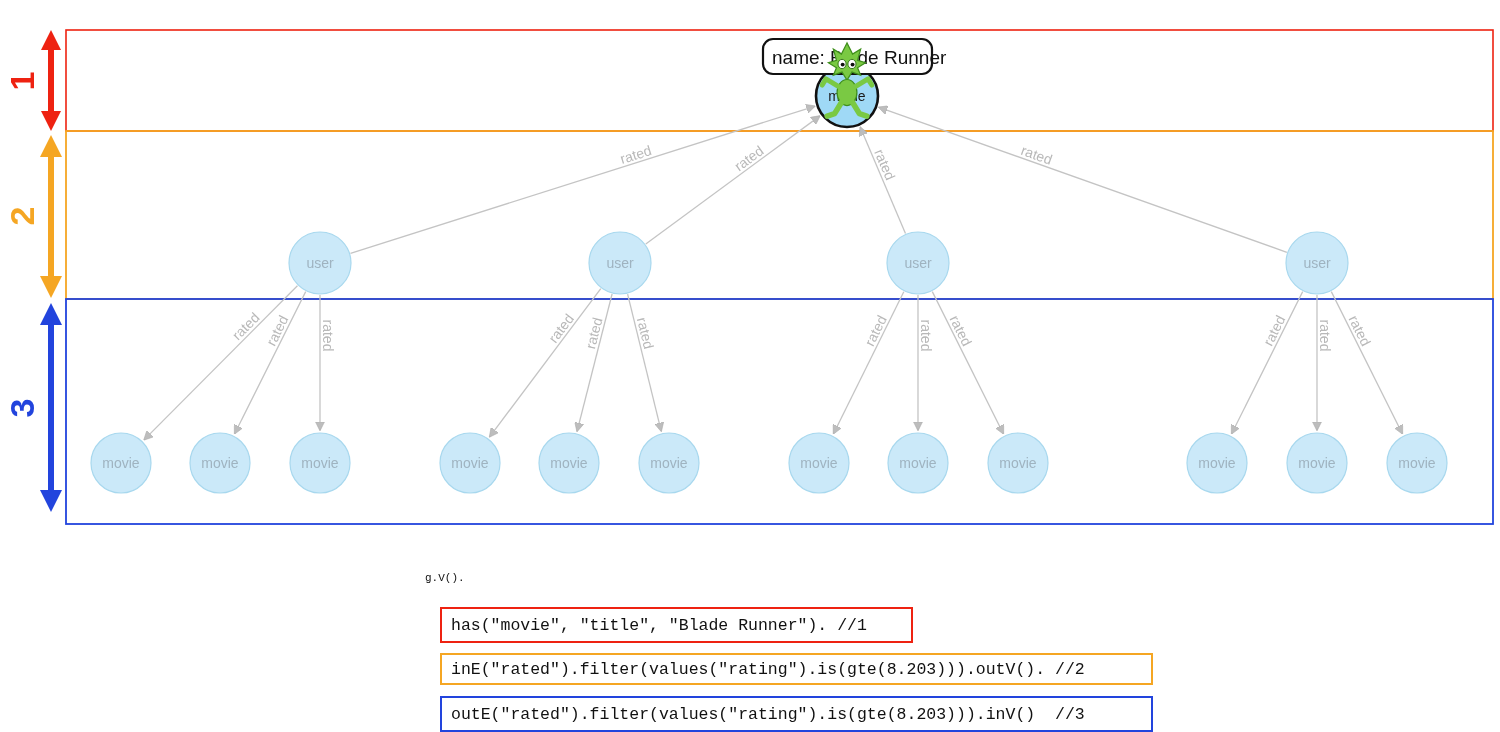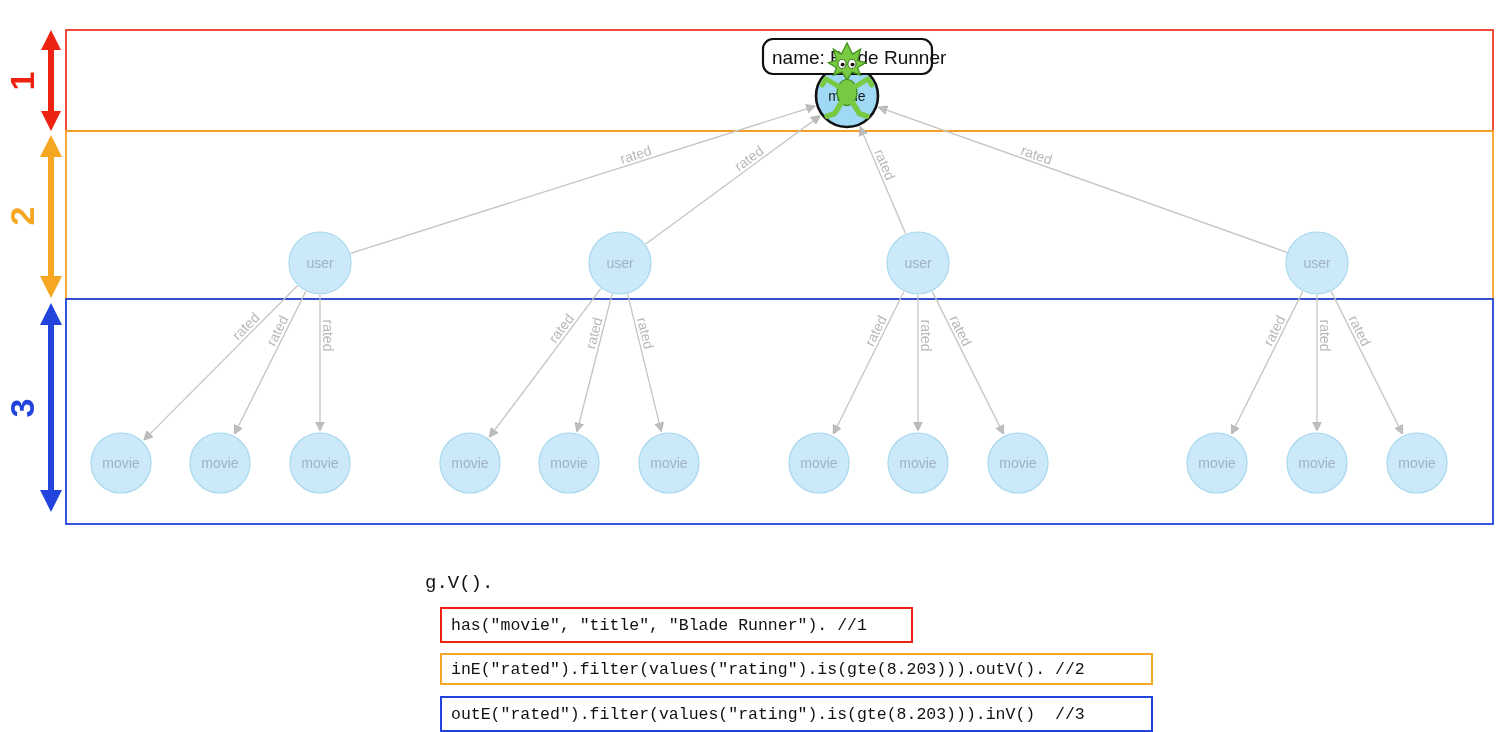--- a/index.html
+++ b/index.html
@@ -53,21 +53,21 @@
     width: 1500px;
     height: 732px;
     pointer-events: none;
   }
   #code-area > * { pointer-events: auto; }
   .code-root {
     position: absolute;
     left: 425px;
     top: 572px;
     font-family: "Liberation Mono", monospace;
-    font-size: 19px;
+    font-size: 11px;
     color: #111;
     white-space: pre;
   }
   .code-box {
     position: absolute;
     font-family: "Liberation Mono", monospace;
     font-size: 16.5px;
     color: #111;
     background: #ffffff;
     white-space: pre;

